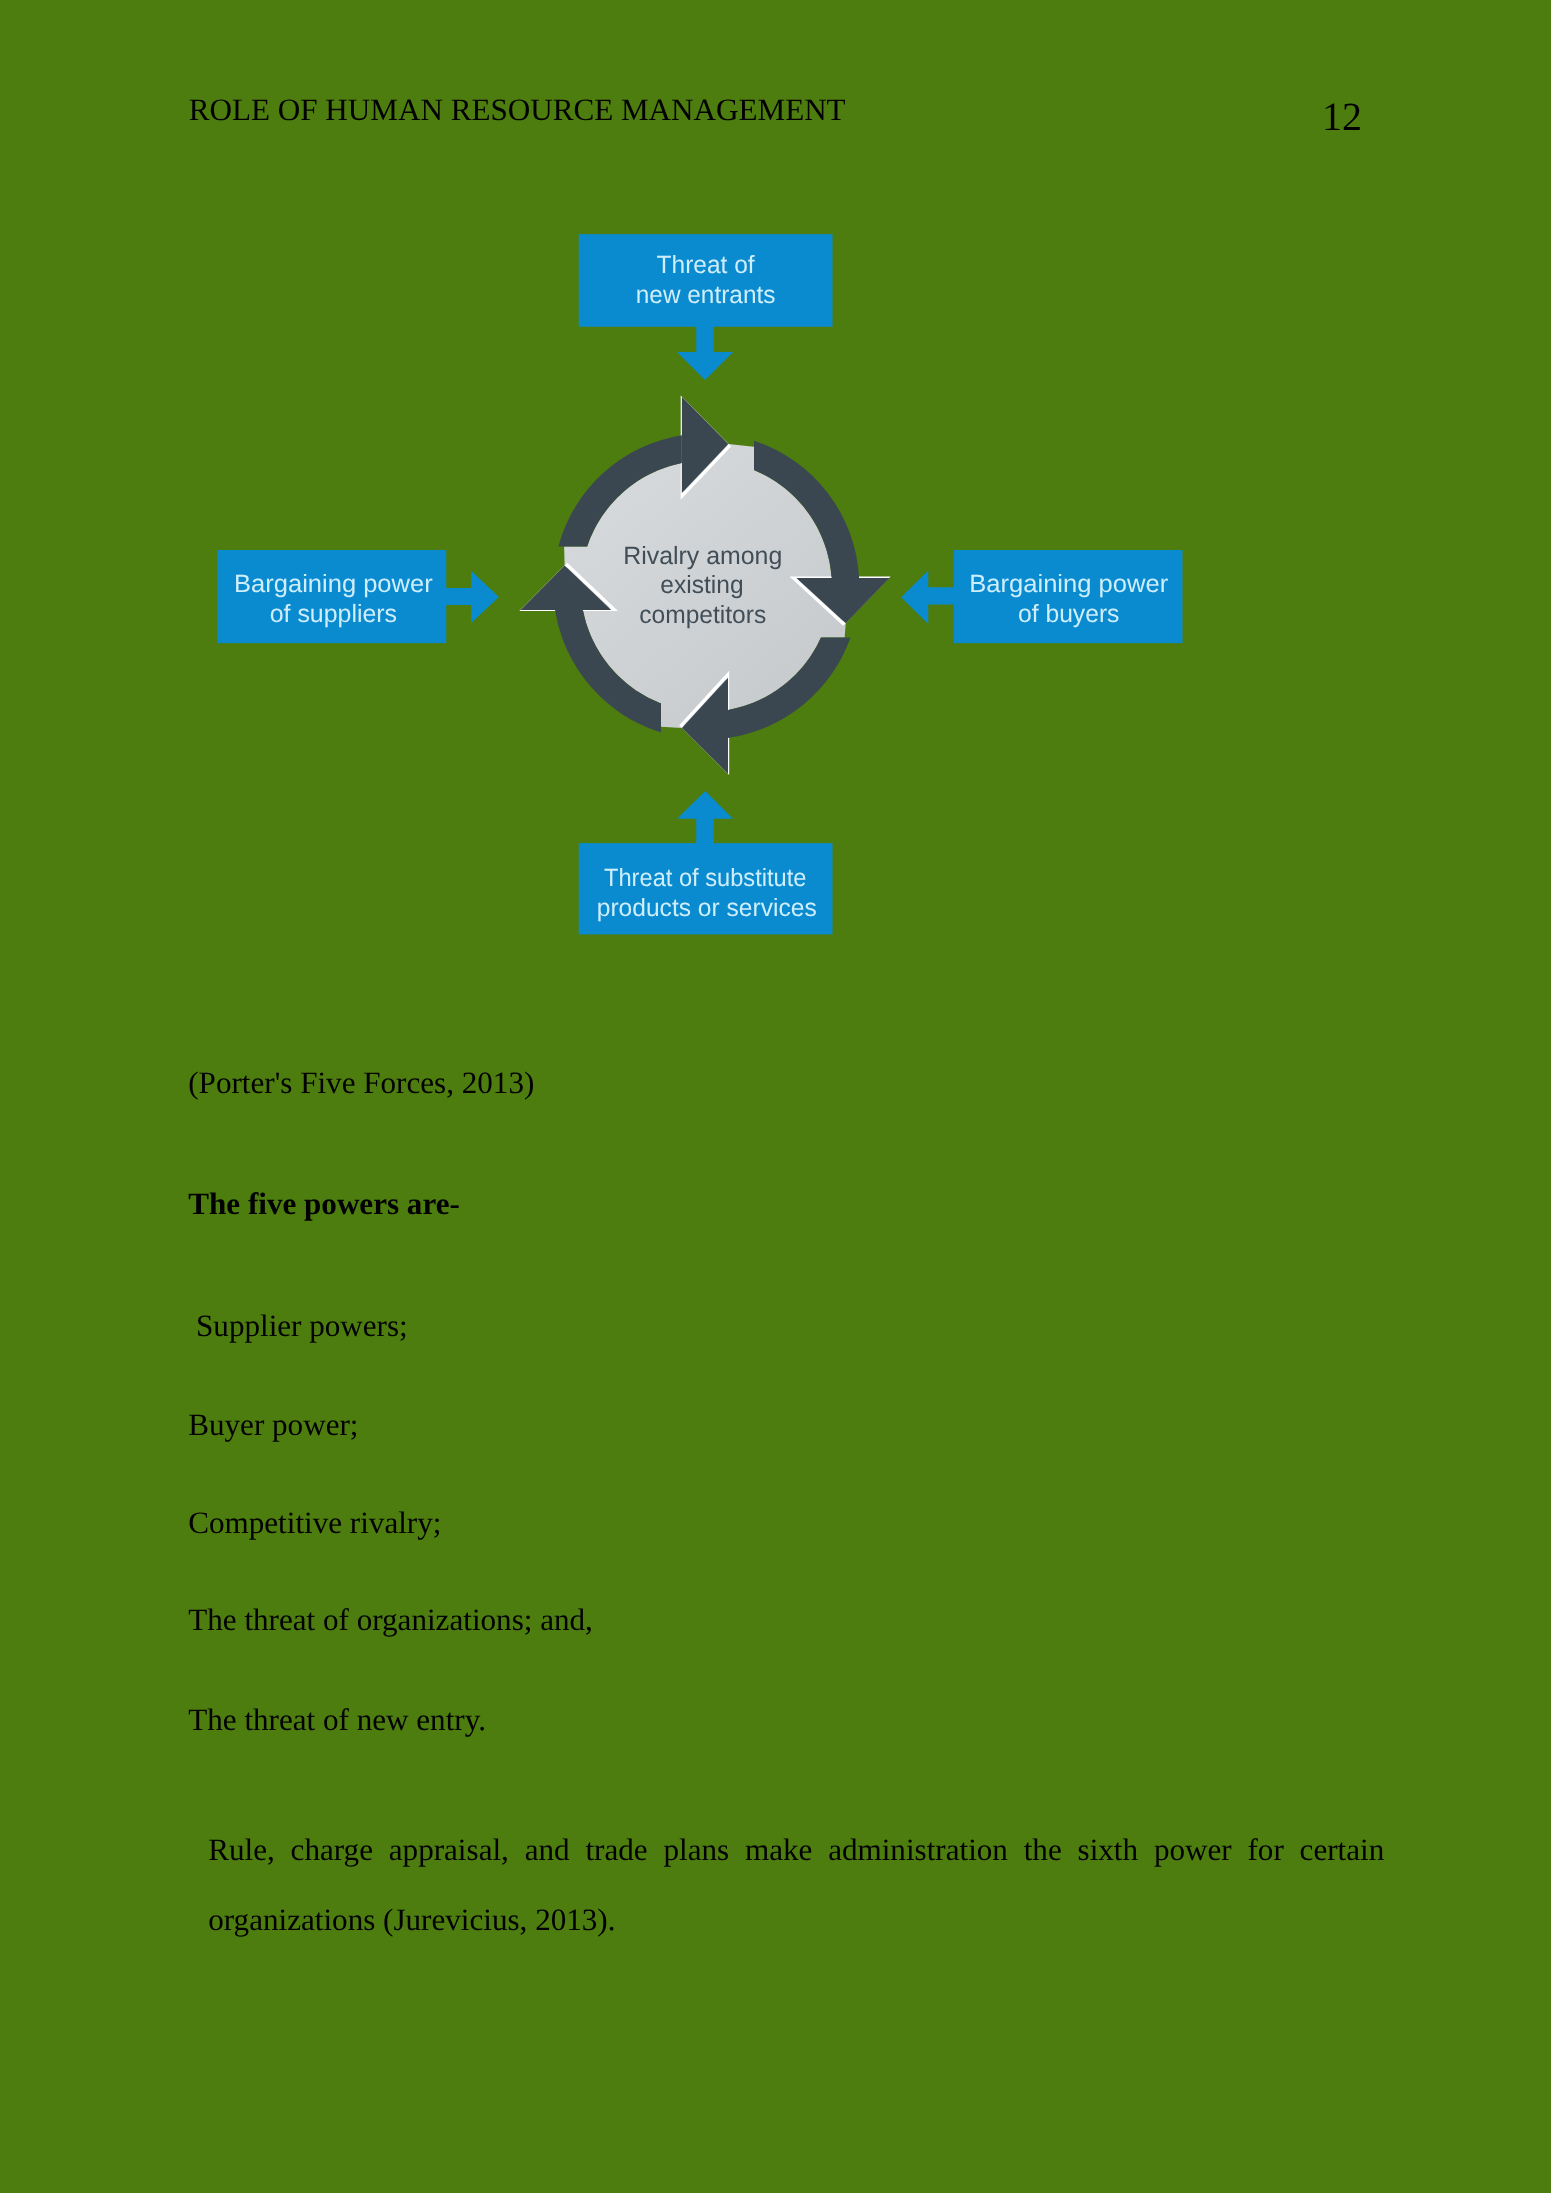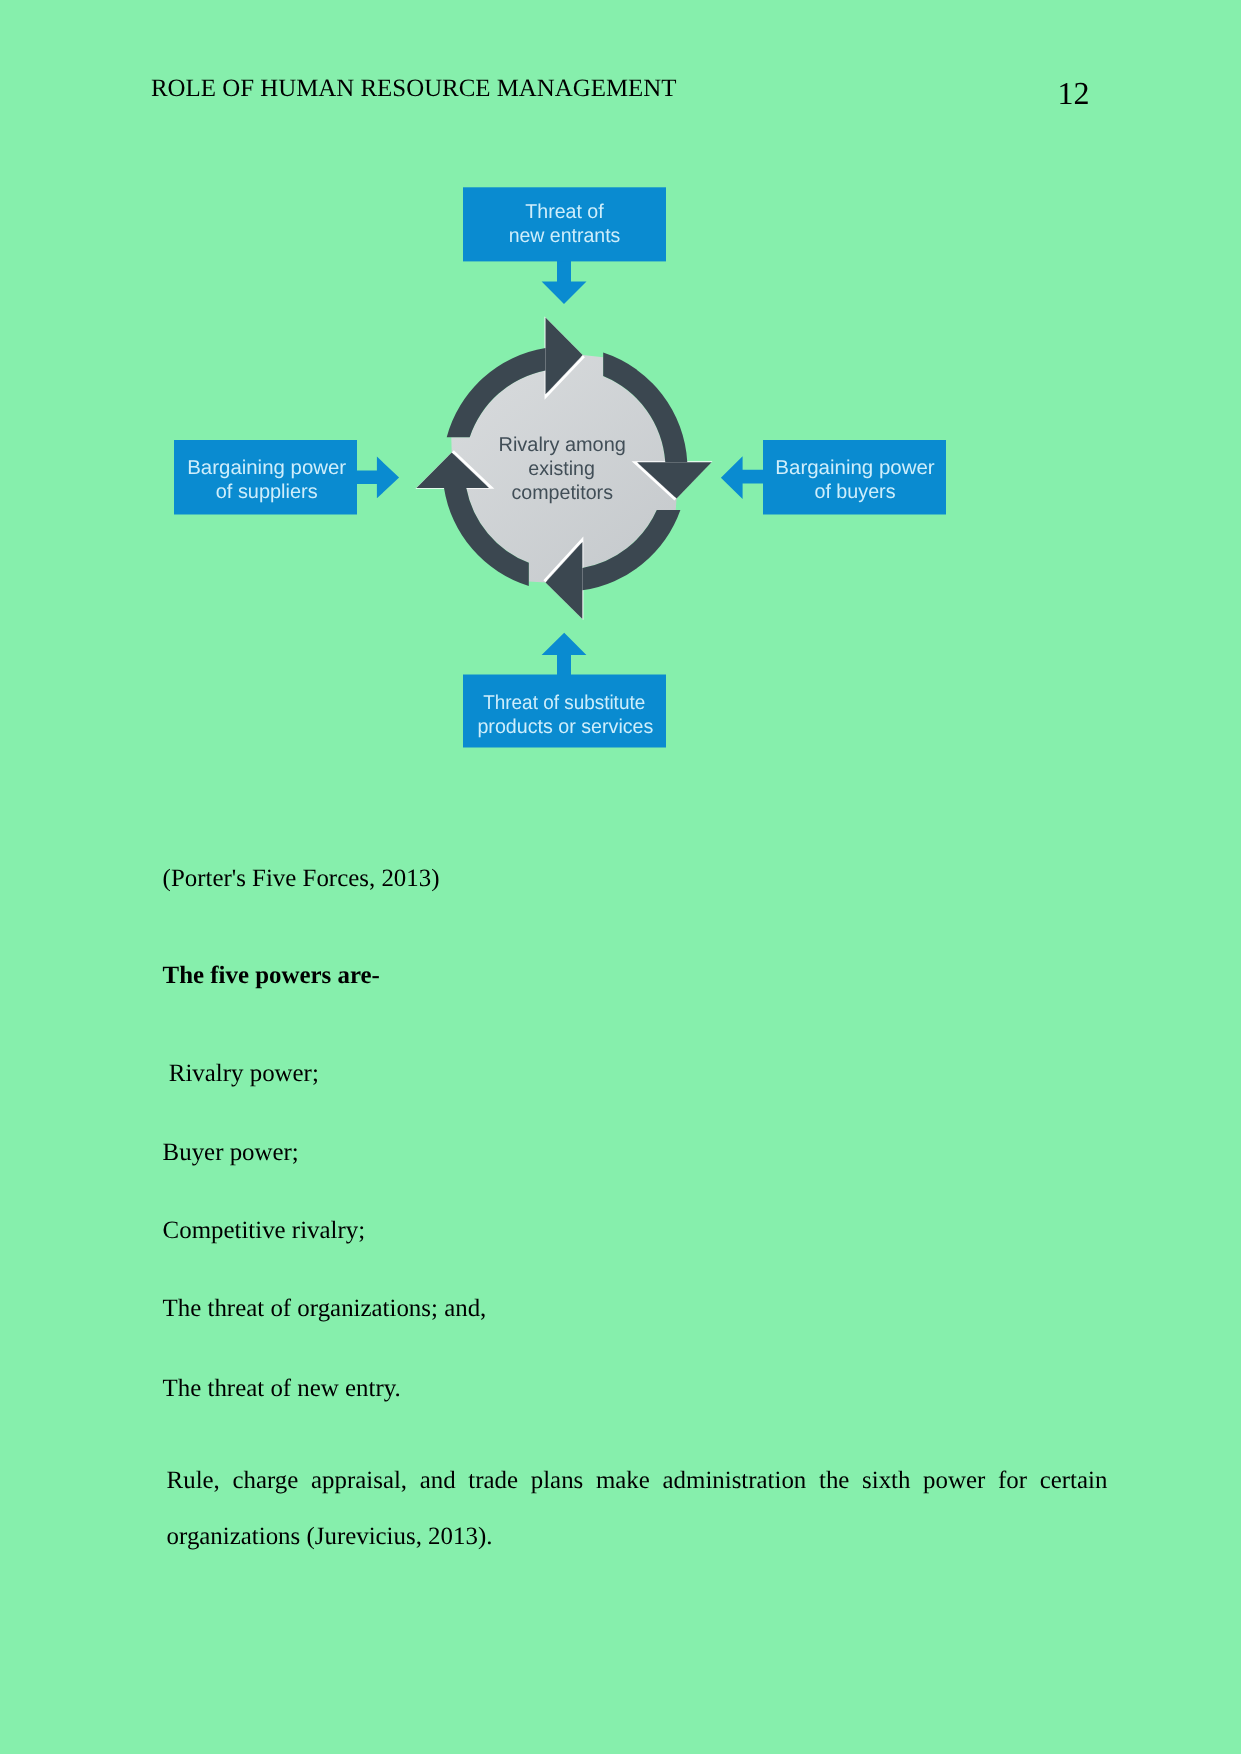--- a/index.html
+++ b/index.html
@@ -2,40 +2,40 @@
 <html><head>
 <meta charset="utf-8">
 <title>Role of Human Resource Management</title>
 <style>
   html, body { margin:0; padding:0; }
   body {
     width:1241px; height:1754px; background:#ffffff;
     font-family:"Liberation Serif", serif;
     color:#000000;
   }
-  .page { position:relative; width:1241px; height:1754px; overflow:hidden; background:#86efac; }
+  .page { position:relative; width:1241px; height:1754px; overflow:hidden; background:#4d7c0f; }
   .fig-svg text, .para, .para-just, .header-title, .header-page {
     -webkit-font-smoothing: antialiased;
     text-rendering: geometricPrecision;
   }
   .page, .fig-svg { will-change: transform; }
 
   
   .header { position:absolute; left:151px; top:76.7px; width:938px; height:26px; }
   .header-title { position:absolute; left:0; top:0; font-size:24.9px; line-height:1; white-space:nowrap; }
   .header-page  { position:absolute; right:-0.5px; top:0; font-size:32px; line-height:1; }
 
   
   .figure { position:absolute; left:0; top:0; width:1241px; height:1754px; }
   .fig-svg { position:absolute; left:0; top:0; }
   .fig-svg text { font-family:"Liberation Sans", sans-serif; }
 
   
   .body-text { position:absolute; left:150.6px; top:0; width:940.8px; }
-  .para { position:absolute; left:0; font-size:24.9px; line-height:1; margin:12px; white-space:pre; }
+  .para { position:absolute; left:0; font-size:24.9px; line-height:1; margin:0; white-space:pre; }
   .para-just { position:absolute; left:0; width:940.8px; font-size:24.9px; line-height:56.6px;
                margin:16px; text-align:justify; }
   
   .heading { font-weight:bold; }
 </style>
 </head>
 <body>
 
 <div class="page">
 
@@ -107,21 +107,21 @@
         <text x="562.2" y="451.3" textLength="127.3" lengthAdjust="spacingAndGlyphs">Rivalry among</text>
         <text x="561.6" y="474.6" textLength="66.6" lengthAdjust="spacingAndGlyphs">existing</text>
         <text x="562.2" y="498.6" textLength="101.6" lengthAdjust="spacingAndGlyphs">competitors</text>
       </g>
     </svg>
   </div>
 
   <div class="body-text">
     <p class="para" style="top:854.5px">(Porter's Five Forces, 2013)</p>
     <p class="para heading" style="top:952px">The five powers are-</p>
-    <p class="para" style="top:1049.5px"> Rivalry power;</p>
+    <p class="para" style="top:1049.5px"> Supplier powers;</p>
     <p class="para" style="top:1128.8px">Buyer power;</p>
     <p class="para" style="top:1207.4px">Competitive rivalry;</p>
     <p class="para" style="top:1285.2px">The threat of organizations; and,</p>
     <p class="para" style="top:1364.5px">The threat of new entry.</p>
     <p class="para-just" style="top:1436.7px">Rule, charge appraisal, and trade plans make administration the sixth power for certain organizations (Jurevicius, 2013).</p>
   </div>
 
 </div>
 
 </body></html>

